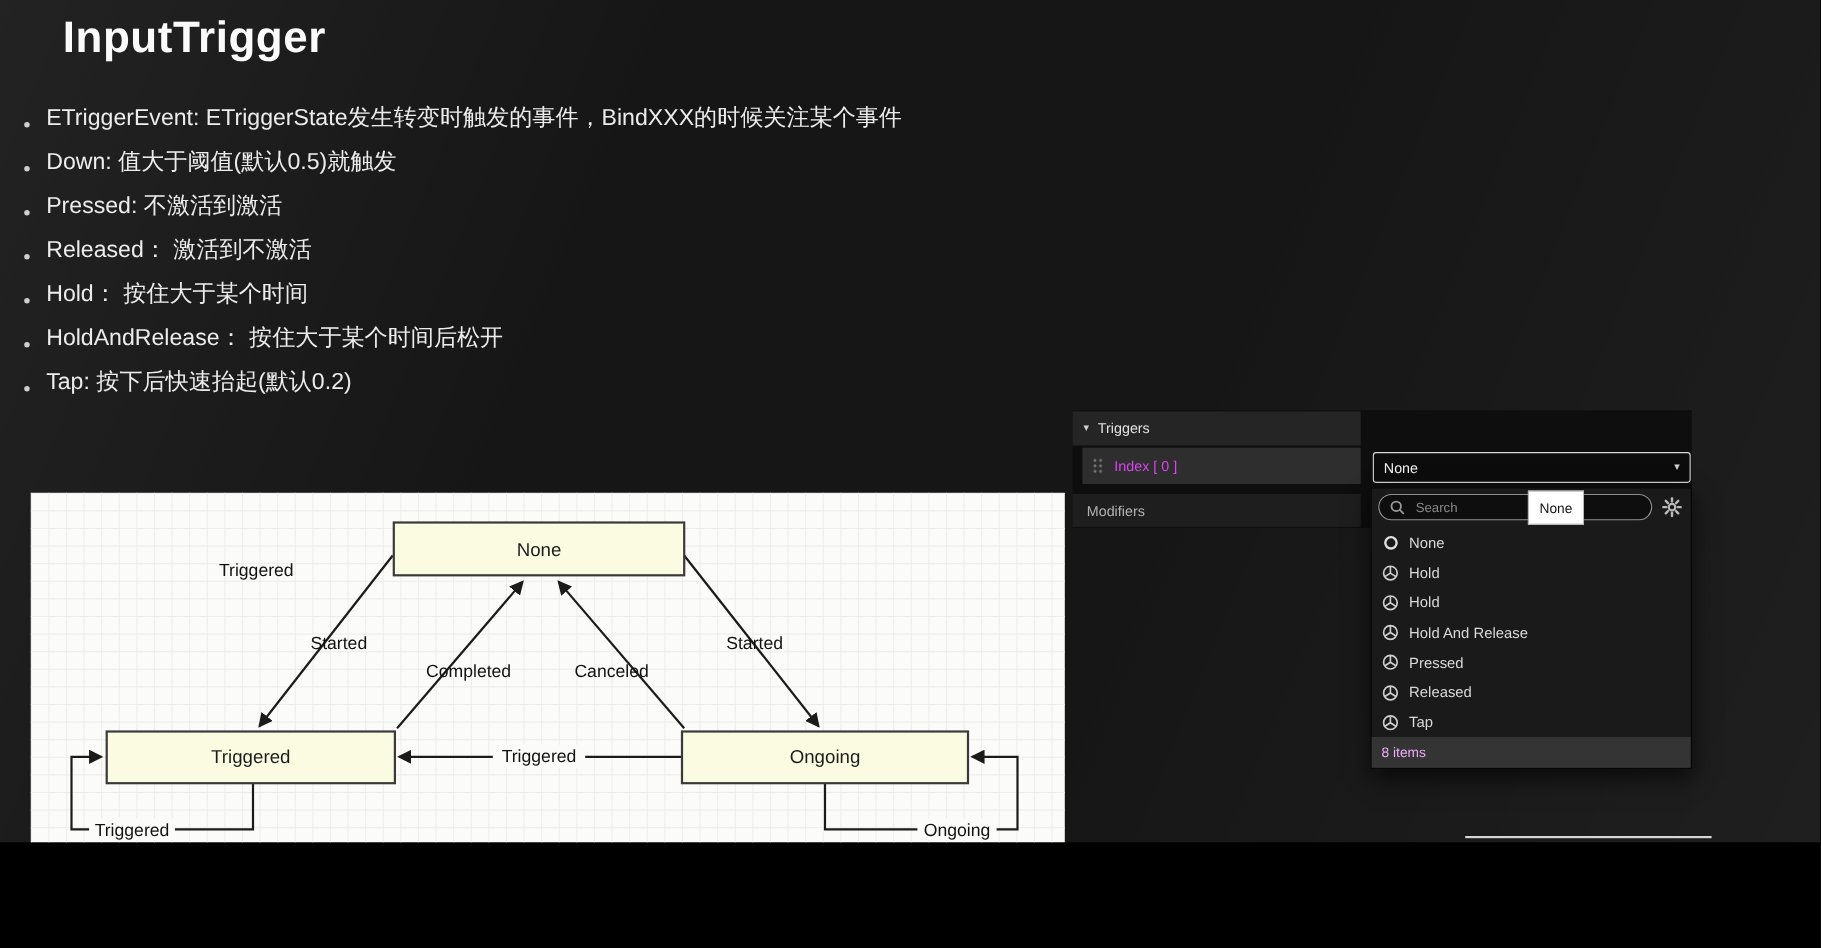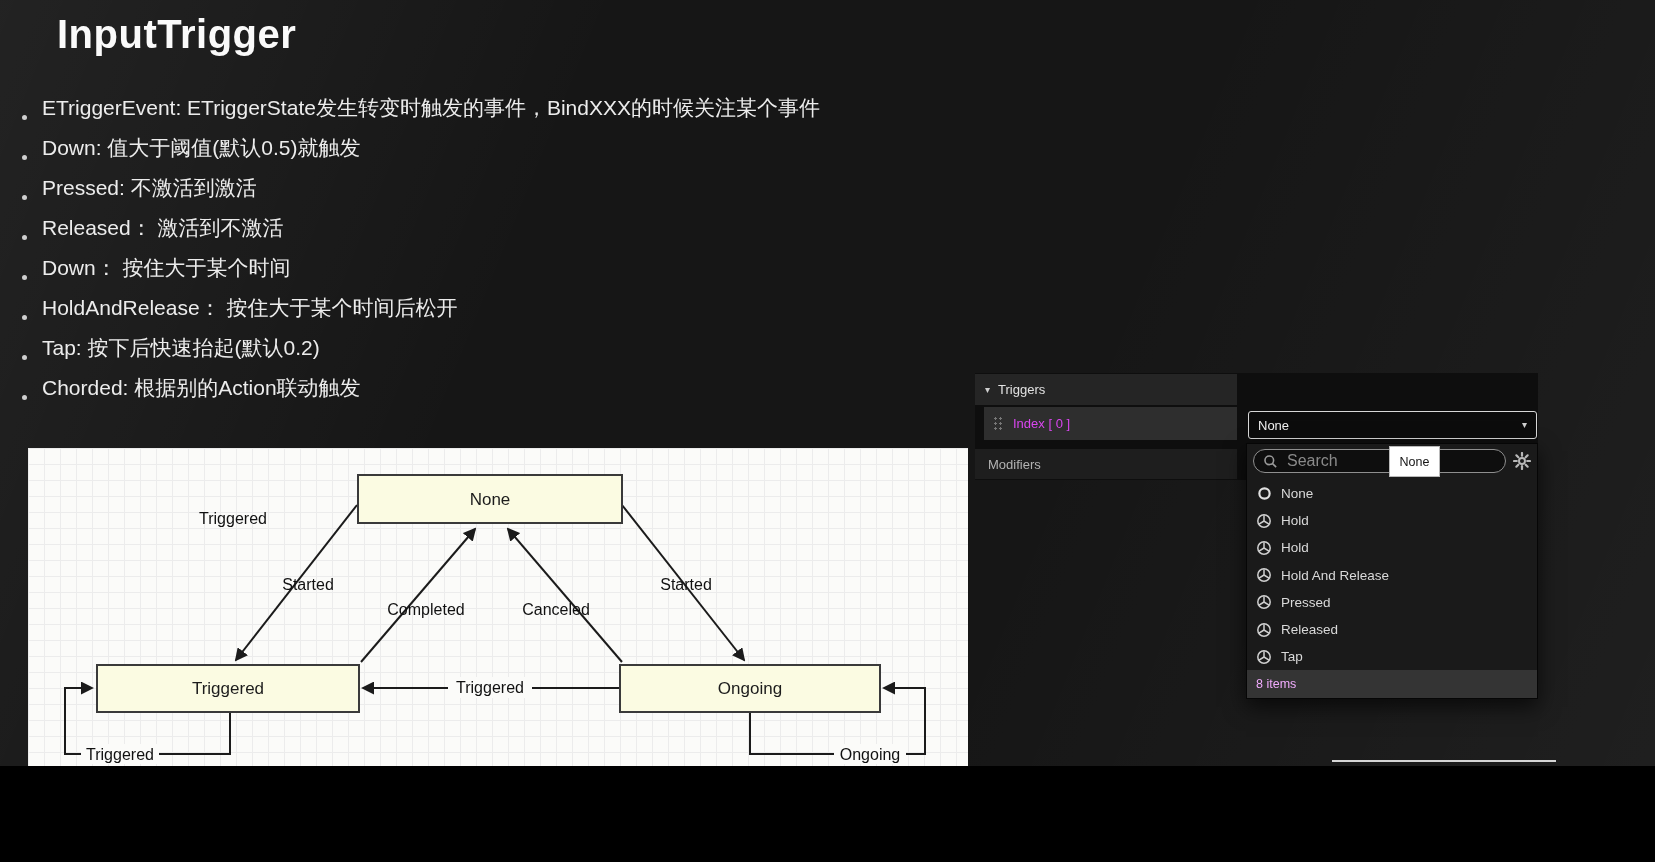--- a/index.html
+++ b/index.html
@@ -8,21 +8,21 @@
     font-family:"Liberation Sans","DejaVu Sans",sans-serif;
     background:
       linear-gradient(112deg, rgba(255,255,255,0.055) 0%, rgba(255,255,255,0) 32%),
       linear-gradient(292deg, rgba(255,255,255,0.04) 0%, rgba(255,255,255,0) 38%),
       #161616;
     color:#ededed;
   }
   
   .slide-title{position:absolute;left:57px;top:12px;font-size:40px;font-weight:700;color:#fafafa;margin:0;letter-spacing:.5px;}
   .bullets{position:absolute;left:22px;top:96px;margin:0;padding:0;list-style:none;width:950px;}
-  .bullets li{display:flex;align-items:flex-end;gap:15px;margin-bottom:16px;font-size:21px;line-height:24px;color:#ececec;}
+  .bullets li{display:flex;align-items:center;gap:15px;margin-bottom:16px;font-size:21px;line-height:24px;color:#ececec;}
   .bullets .dot{flex:0 0 auto;width:5px;height:5px;border-radius:50%;background:#cfcfcf;margin-top:10px;}
   
   .diagram-panel{
     position:absolute;left:28px;top:448px;width:940px;height:344px;
     background-color:#fbfbf9;
     background-image:
       linear-gradient(#ececec 1px, transparent 1px),
       linear-gradient(90deg,#ececec 1px, transparent 1px);
     background-size:16px 16px;
   }
@@ -45,21 +45,21 @@
   .select-box{position:absolute;left:1248px;top:411px;width:289px;height:28px;box-sizing:border-box;
     background:#0c0c0c;border:1px solid #d8d8d8;border-radius:3px;color:#efefef;font-size:13px;
     display:flex;align-items:center;padding:0 9px;cursor:pointer;}
   .select-box .val{flex:1;}
   
   .popup{position:absolute;left:1246px;top:443px;width:292px;box-sizing:border-box;background:#1a1a1a;
     border:1px solid #060606;box-shadow:0 8px 20px rgba(0,0,0,.65);font-size:13.5px;}
   .popup-search{height:34px;display:flex;align-items:center;padding:0 6px;gap:7px;}
   .search-pill{flex:1;height:24px;box-sizing:border-box;border:1px solid #8f8f8f;border-radius:12px;
     background:#0e0e0e;display:flex;align-items:center;padding:0 9px;gap:7px;}
-  .search-pill input{flex:1;background:transparent;border:none;outline:none;color:#cccccc;font-size:16px;
+  .search-pill input{flex:1;background:transparent;border:none;outline:none;color:#cccccc;font-size:12px;
     font-family:"Liberation Sans","DejaVu Sans",sans-serif;min-width:0;}
   .search-pill input::placeholder{color:#8a8a8a;}
   .dd-list{padding:2px 0 0 0;}
   .dd-item{height:27.2px;display:flex;align-items:center;gap:9px;padding-left:9px;color:#d9d9d9;cursor:pointer;}
   .dd-icon{width:16px;height:16px;display:flex;align-items:center;justify-content:center;}
   .popup-footer{height:28px;background:#343434;color:#f0abfc;font-size:12.5px;display:flex;align-items:center;padding-left:9px;}
   .tooltip{position:absolute;left:1389px;top:446px;width:49px;height:29px;background:#ffffff;color:#141414;
     font-size:12.5px;display:flex;align-items:center;justify-content:center;border:1px solid #b9b9b9;z-index:6;}
   
   .brand-line{position:absolute;left:1332px;top:760px;width:224px;height:2px;background:#d6d6d6;}
@@ -86,33 +86,29 @@
       <li>
       <span class="dot"></span>
       <span>Pressed: 不激活到激活</span>
     </li>
       <li>
       <span class="dot"></span>
       <span>Released： 激活到不激活</span>
     </li>
       <li>
       <span class="dot"></span>
-      <span>Down： 按住大于某个时间</span>
+      <span>Hold： 按住大于某个时间</span>
     </li>
       <li>
       <span class="dot"></span>
       <span>HoldAndRelease： 按住大于某个时间后松开</span>
     </li>
       <li>
       <span class="dot"></span>
       <span>Tap: 按下后快速抬起(默认0.2)</span>
-    </li>
-      <li>
-      <span class="dot"></span>
-      <span>Chorded: 根据别的Action联动触发</span>
     </li>
     </ul>
 
   <div class="diagram-panel">
     <svg class="diagram-svg" viewBox="0 0 940 344">
       <defs>
         <marker id="arw" viewBox="0 0 10 10" refX="8.5" refY="5" markerWidth="6.5" markerHeight="6.5" orient="auto-start-reverse">
           <path d="M0 0 L10 5 L0 10 z" fill="#1b1b1b"></path>
         </marker>
       </defs>

